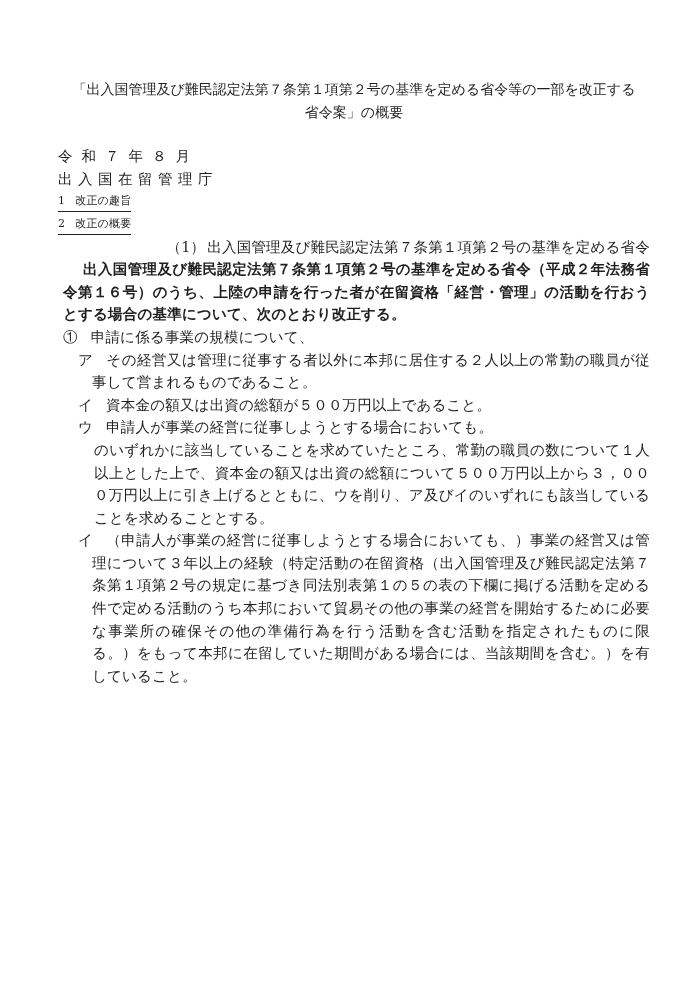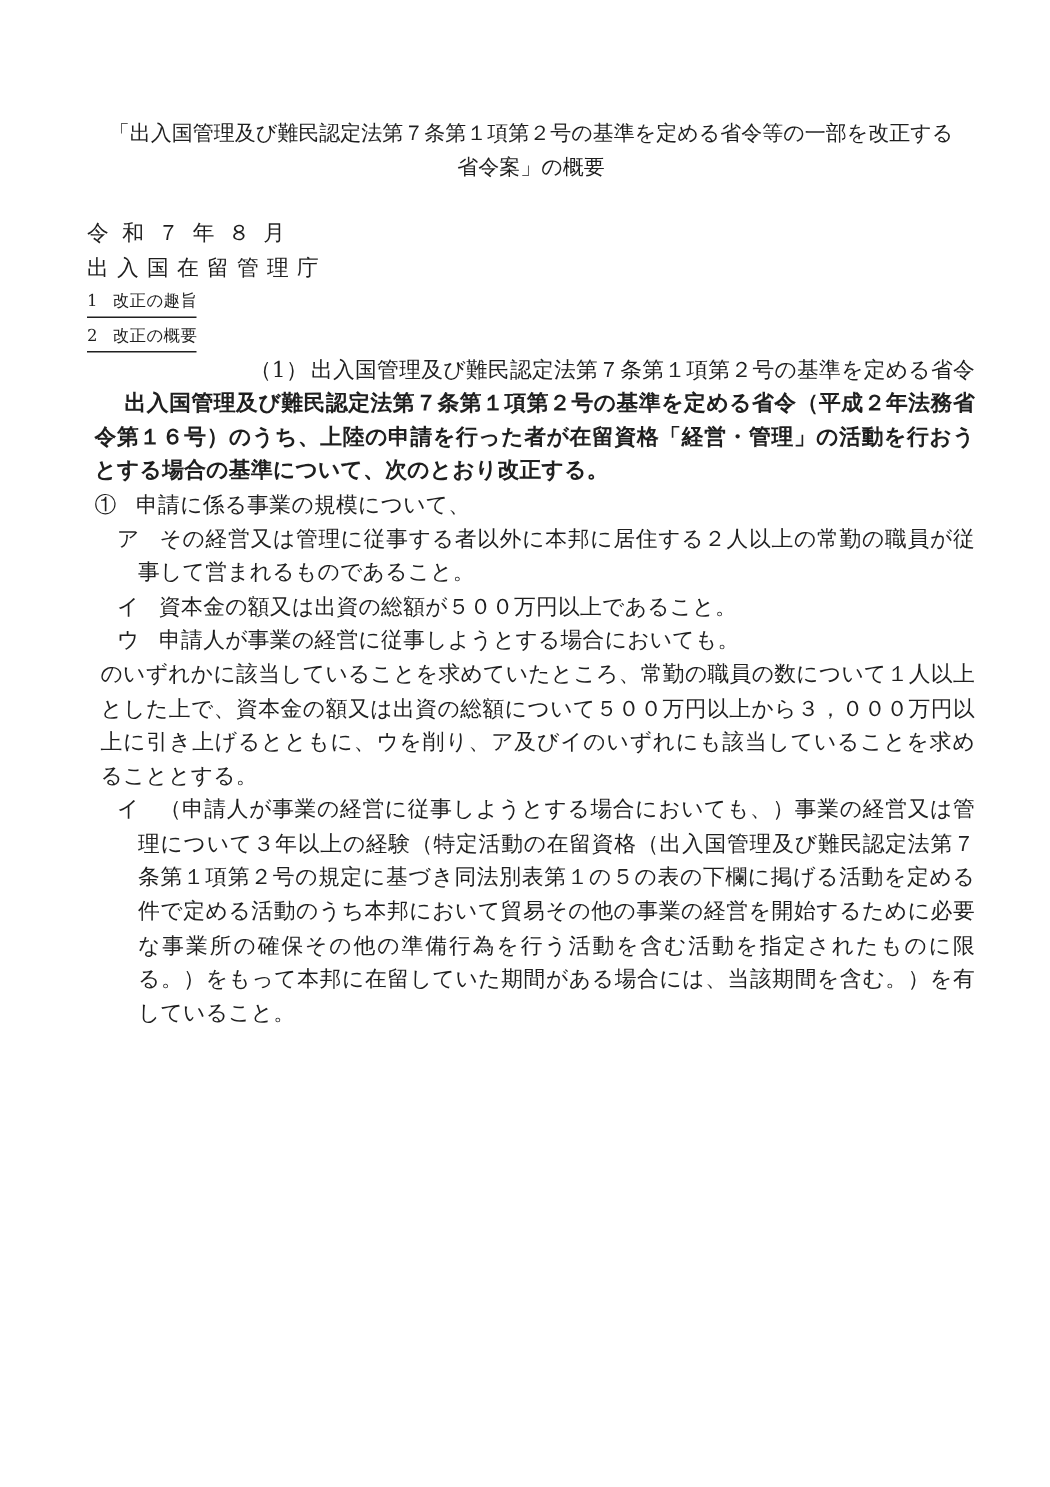--- a/index.html
+++ b/index.html
@@ -78,21 +78,21 @@
     text-align: justify;
   }
   .num-item .item-label { margin-right: 13px; }
   .kana-item {
     margin-left: 34px;
     text-indent: -14px;
     text-align: justify;
   }
   .kana-item .item-label { margin-right: 13px; }
   .conclusion {
-    margin-left: 9px;
+    margin-left: 36px;
     text-align: justify;
   }
 </style>
 </head>
 <body>
 
 <div class="page">
 
   <div class="title-block">
     <div class="title-line">「出入国管理及び難民認定法第７条第１項第２号の基準を定める省令等の一部を改正する</div>

